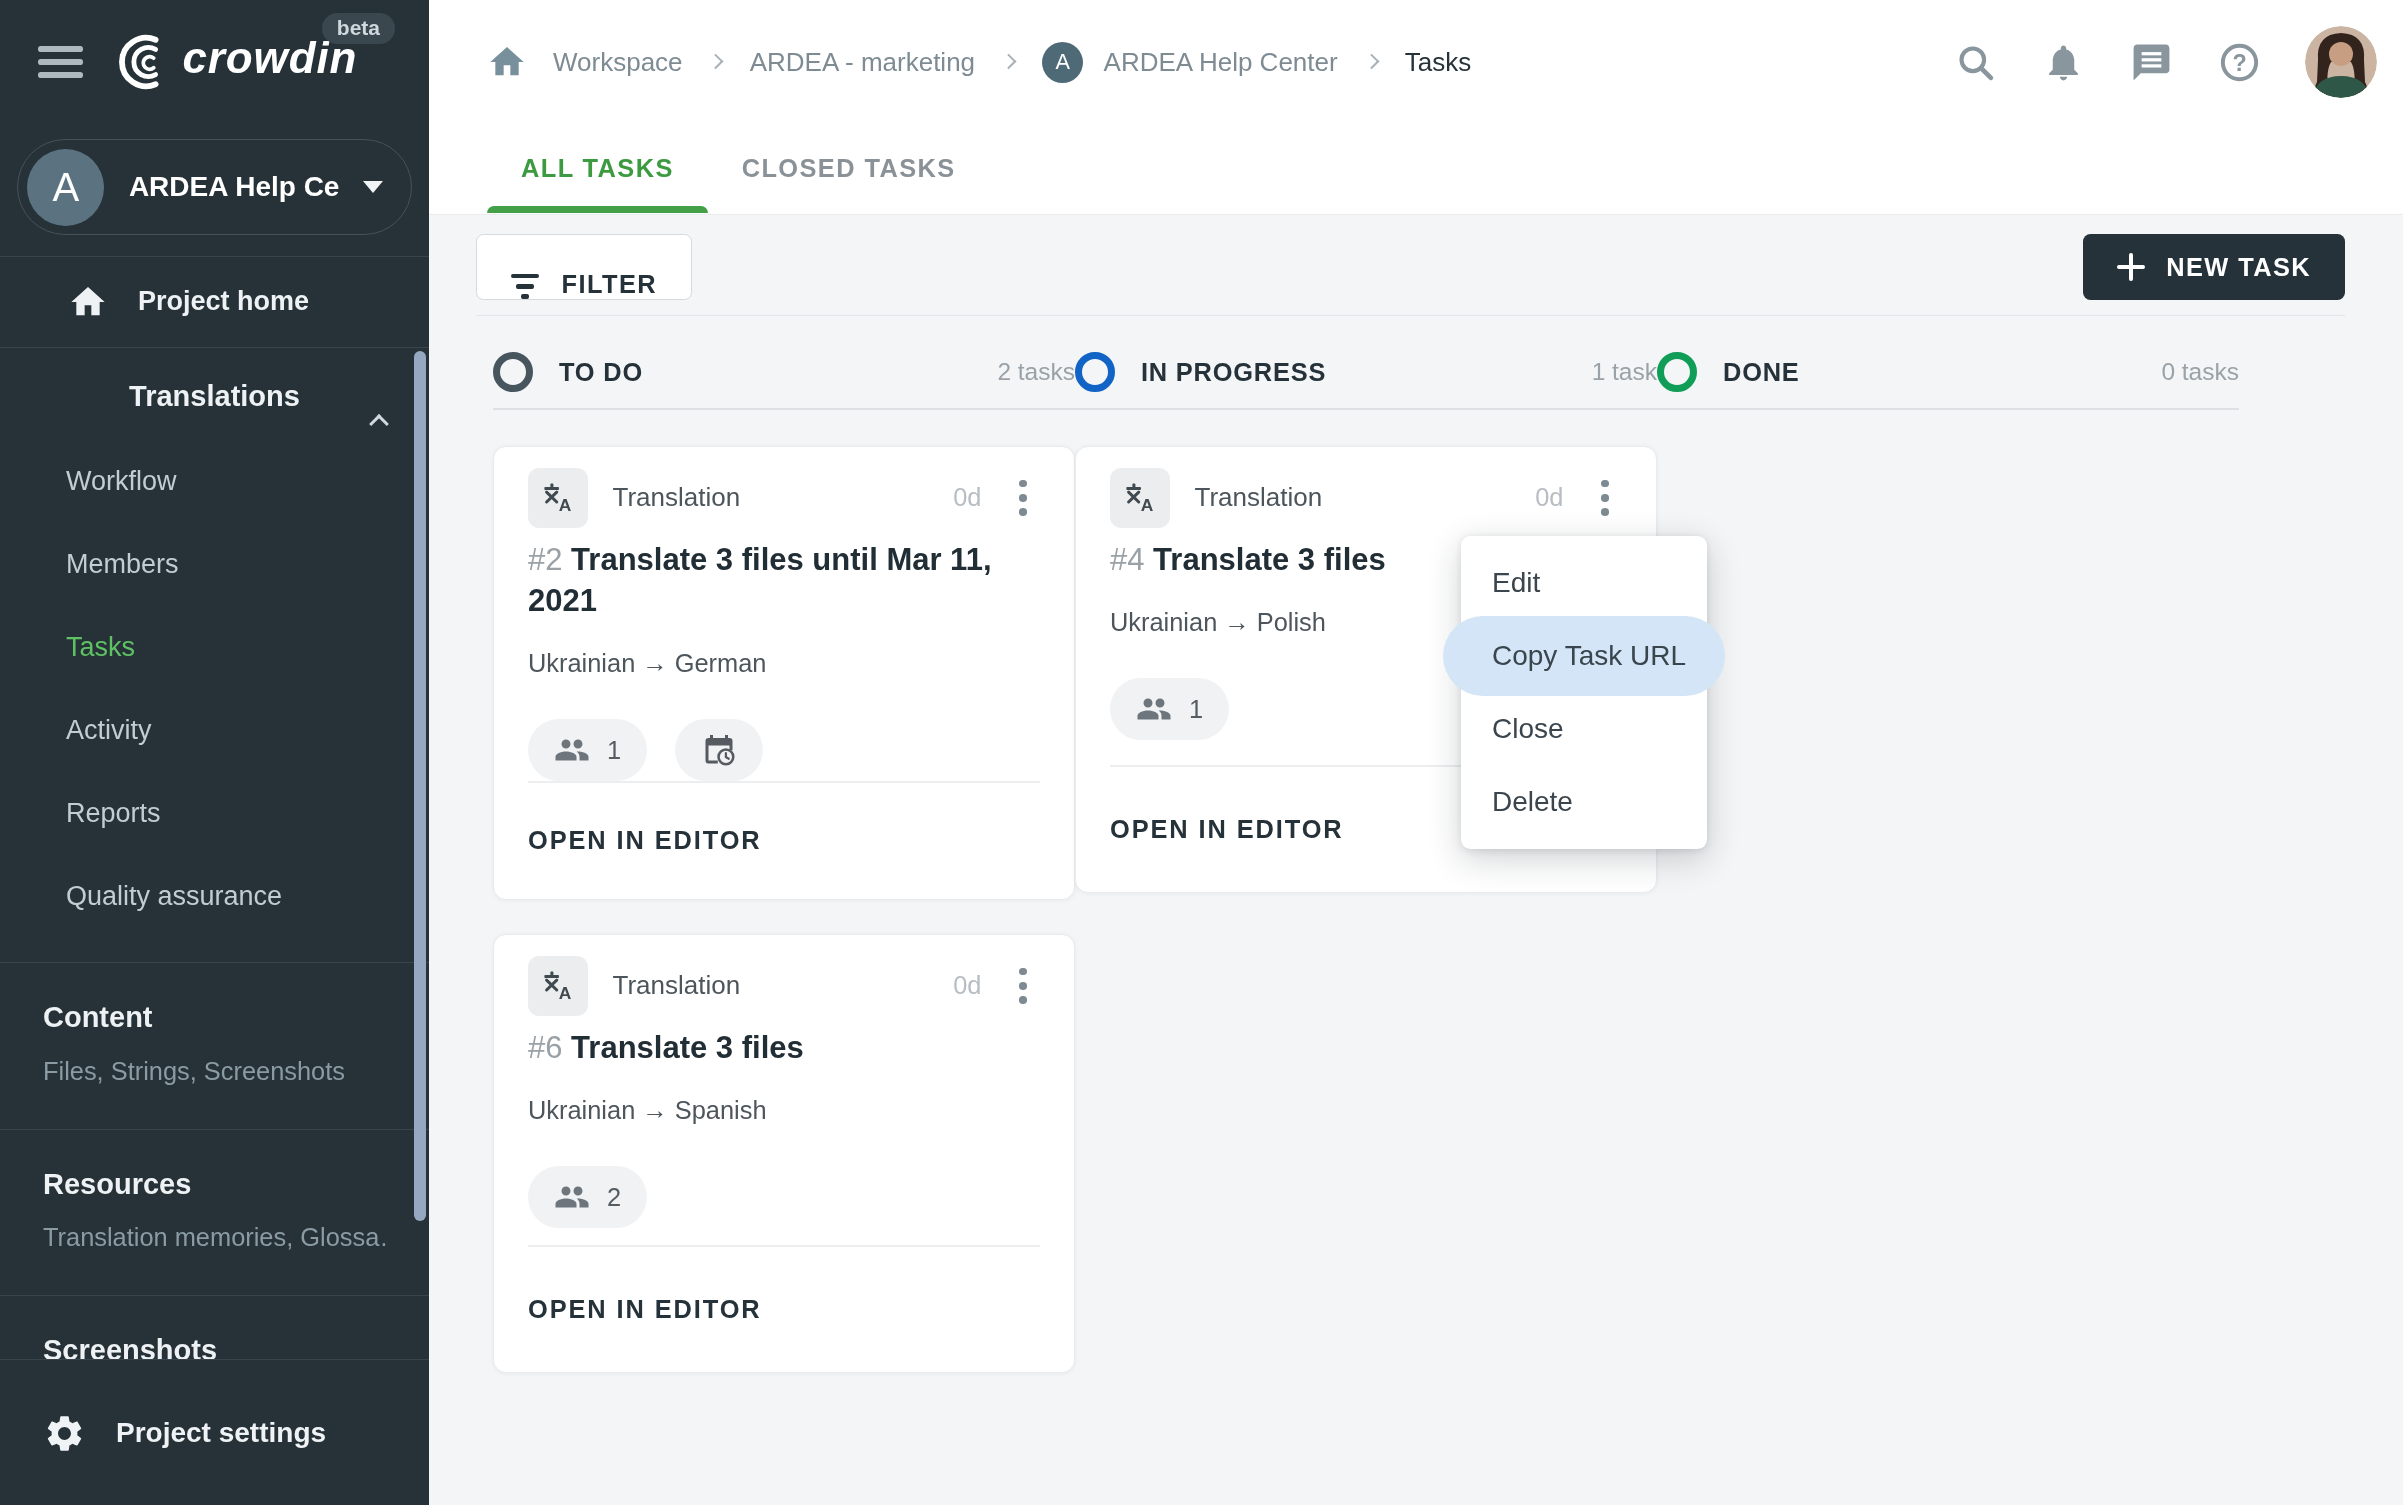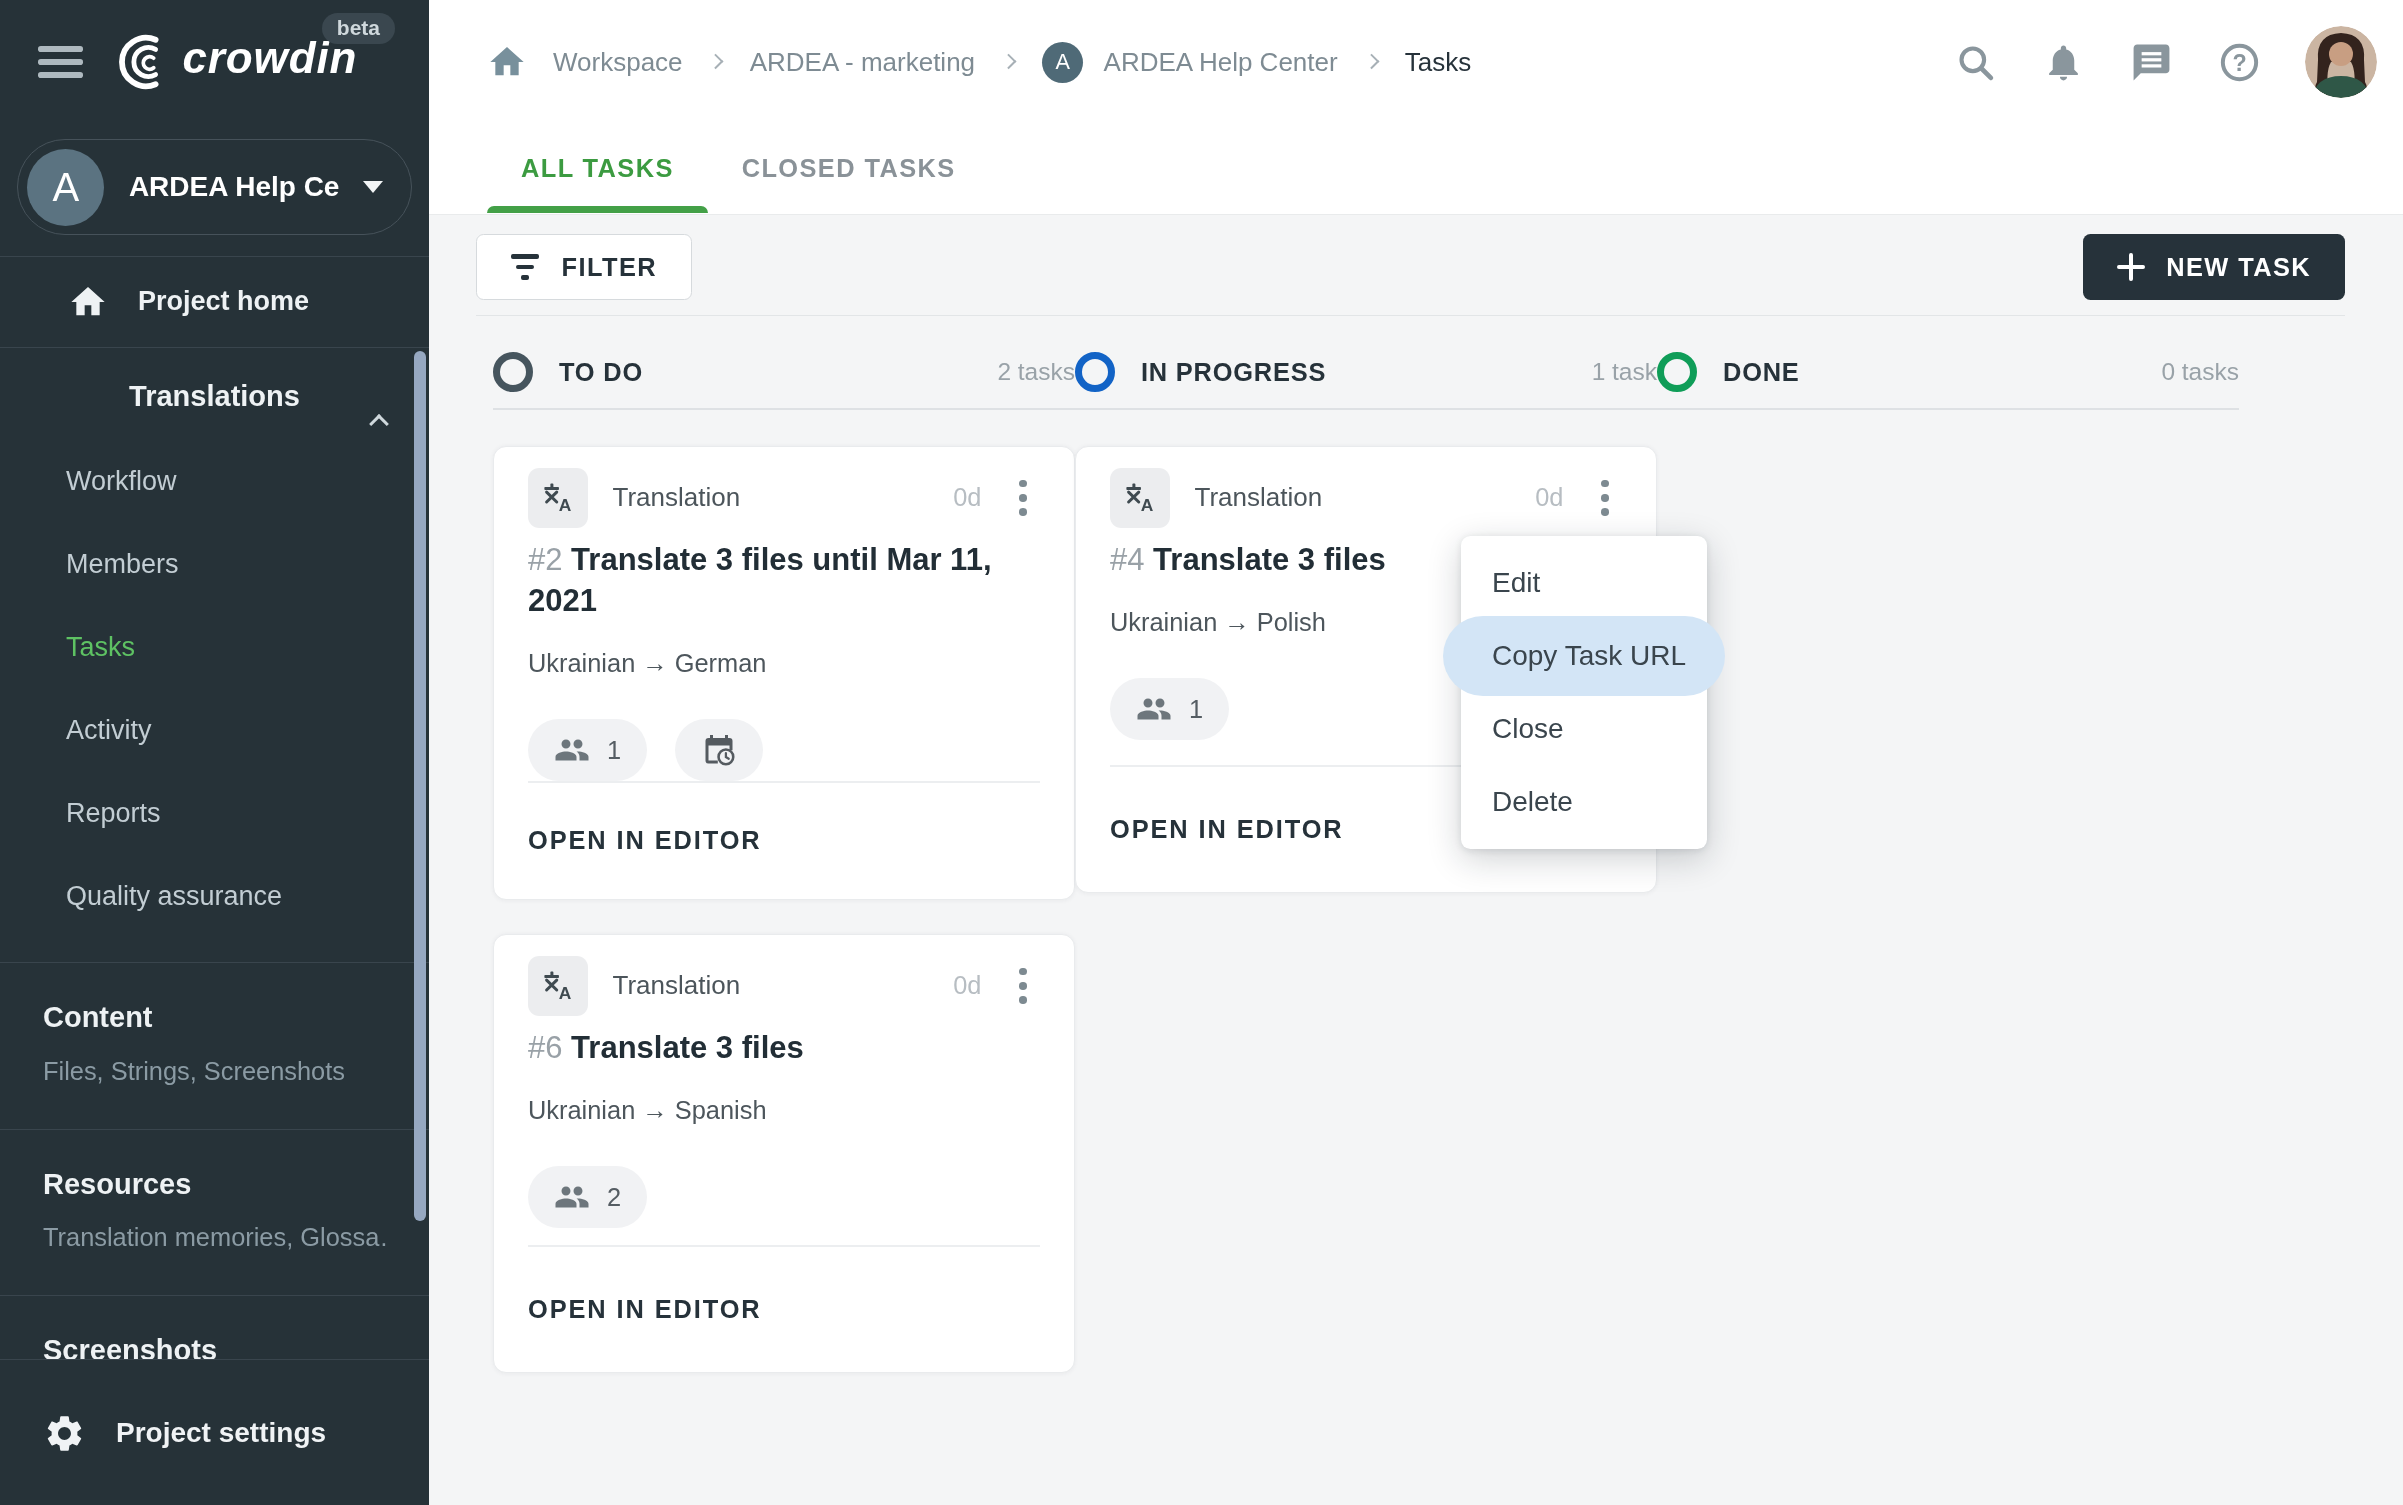--- a/index.html
+++ b/index.html
@@ -86,21 +86,21 @@
     position: relative; display: flex; align-items: center; padding: 0 34px;
     font-size: 25.4px; font-weight: 700; letter-spacing: 1.4px; color: #8a9298; cursor: pointer;
   }
   .tab.active { color: #3c9b41; }
   .tab-underline { position: absolute; left: 0; right: 0; bottom: 0; height: 7.5px; background: #43a047; border-radius: 7.5px 7.5px 0 0; }
 
   .content { position: absolute; top: 214px; left: 0; right: 0; bottom: 0; background: #f4f5f6; border-top: 0.9px solid #e9ebec; }
   .toolbar { margin: 19px 58px 0 47px; height: 66px; display: flex; align-items: center; justify-content: space-between; }
   .btn-filter {
     height: 66px; padding: 0 34px; background: #fff; border: 0.9px solid #d6dadd; border-radius: 7.5px;
-    display: flex; align-items: center; gap: 22.6px; font-size: 25.4px; font-weight: 600; letter-spacing: 1.4px;
+    display: flex; align-items: flex-end; gap: 22.6px; font-size: 25.4px; font-weight: 600; letter-spacing: 1.4px;
     color: #26323a; cursor: pointer; font-family: inherit;
   }
   .filter-icon { display: flex; flex-direction: column; align-items: center; gap: 5.6px; }
   .filter-icon i { display: block; height: 4.7px; background: #26323a; border-radius: 1.9px; }
   .filter-icon i:nth-child(1) { width: 28px; } .filter-icon i:nth-child(2) { width: 18px; } .filter-icon i:nth-child(3) { width: 7.5px; }
   .btn-new {
     height: 66px; padding: 0 34px; background: #26323a; border: none; border-radius: 7.5px;
     display: flex; align-items: center; gap: 21px; font-size: 25.4px; font-weight: 600; letter-spacing: 1.4px;
     color: #fff; cursor: pointer; font-family: inherit;
   }

